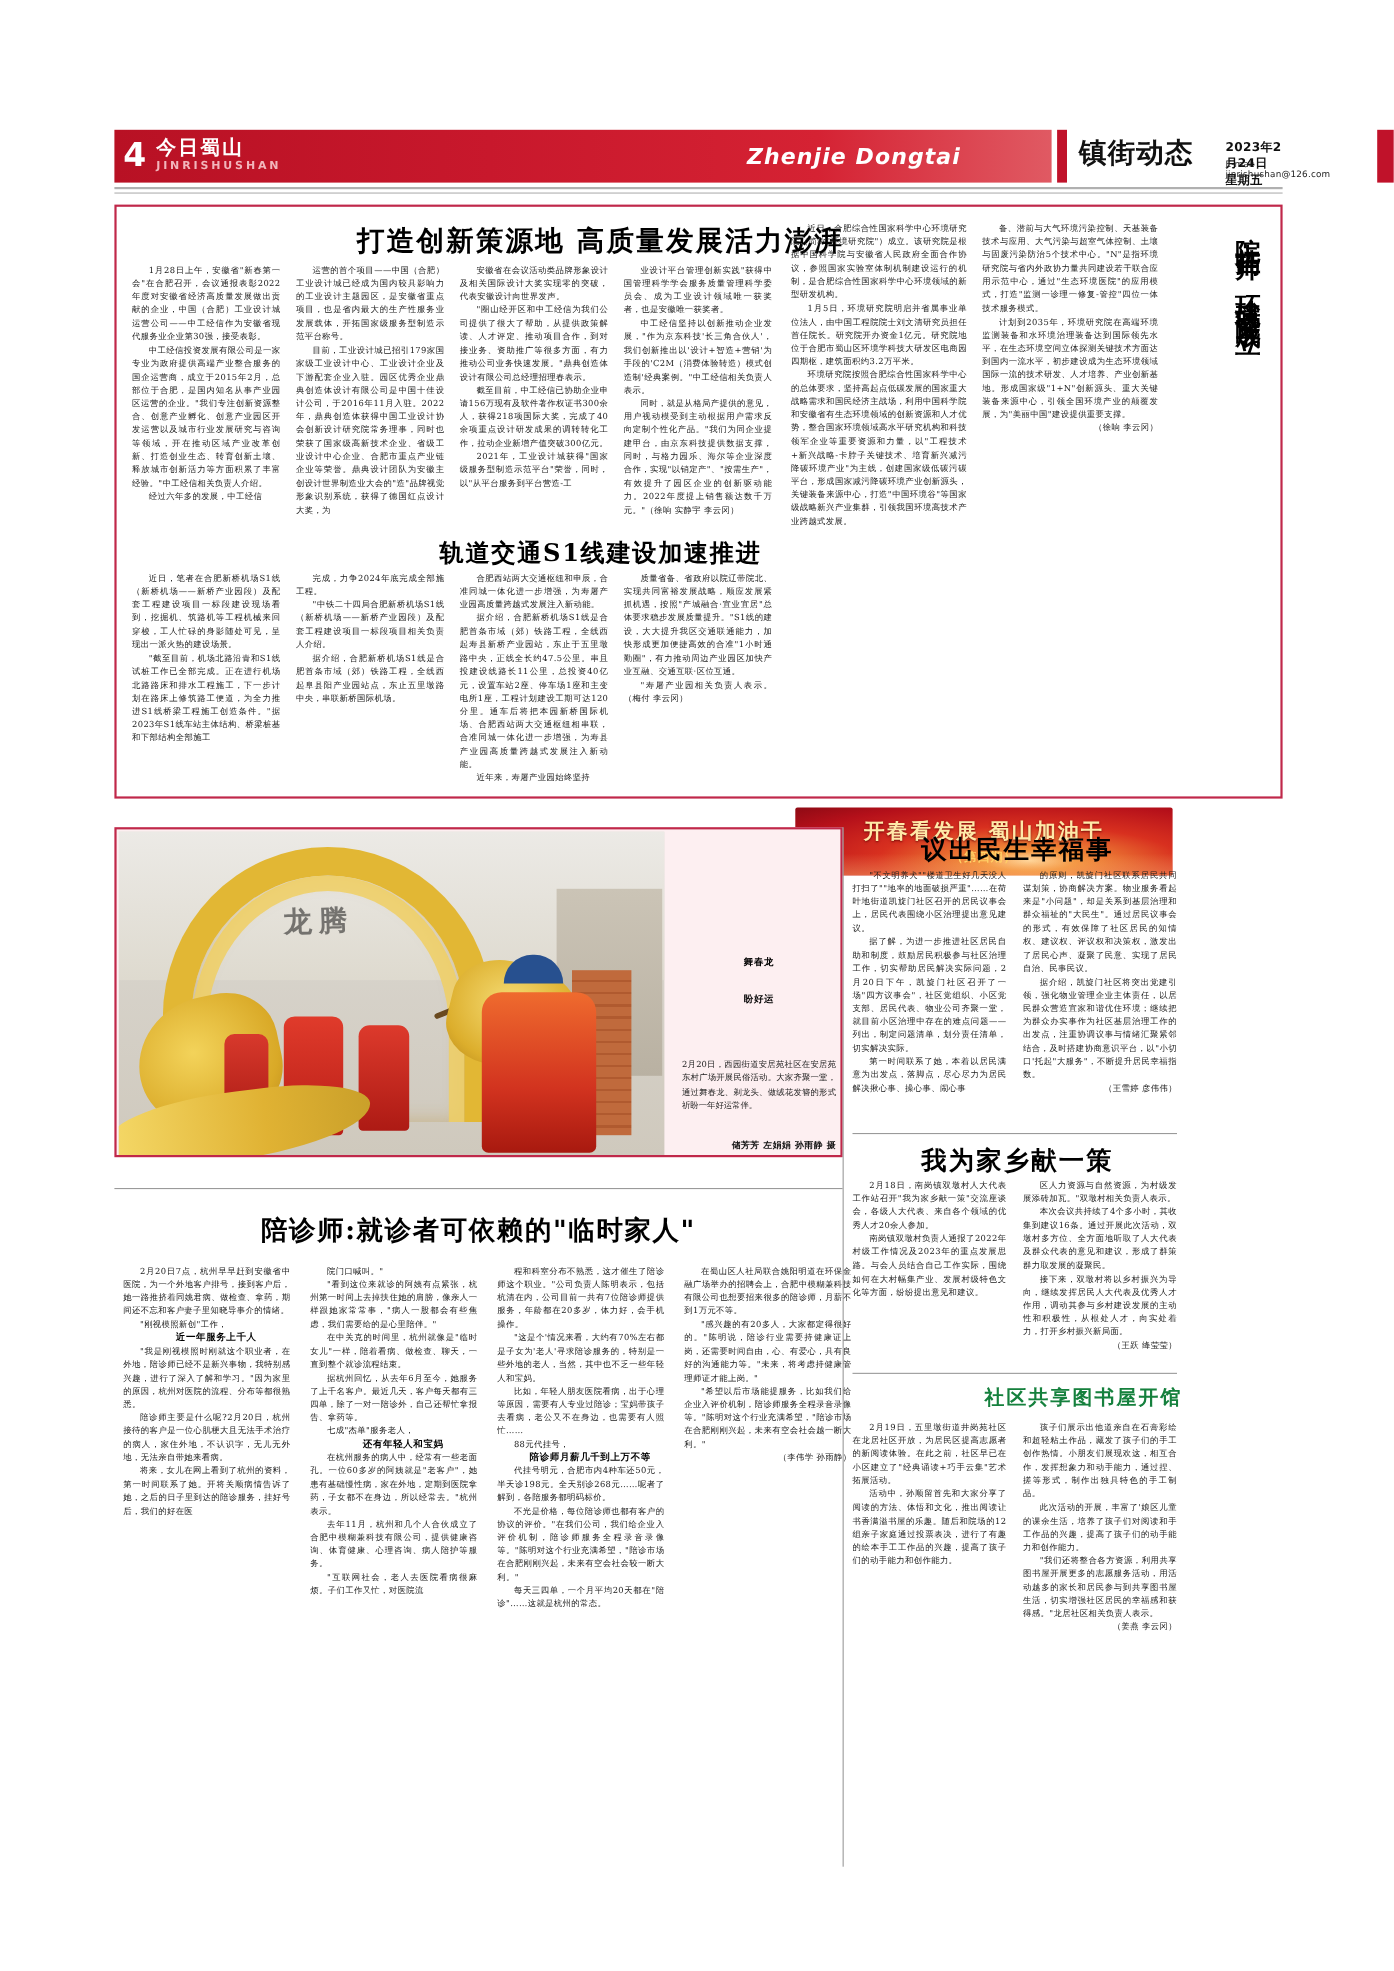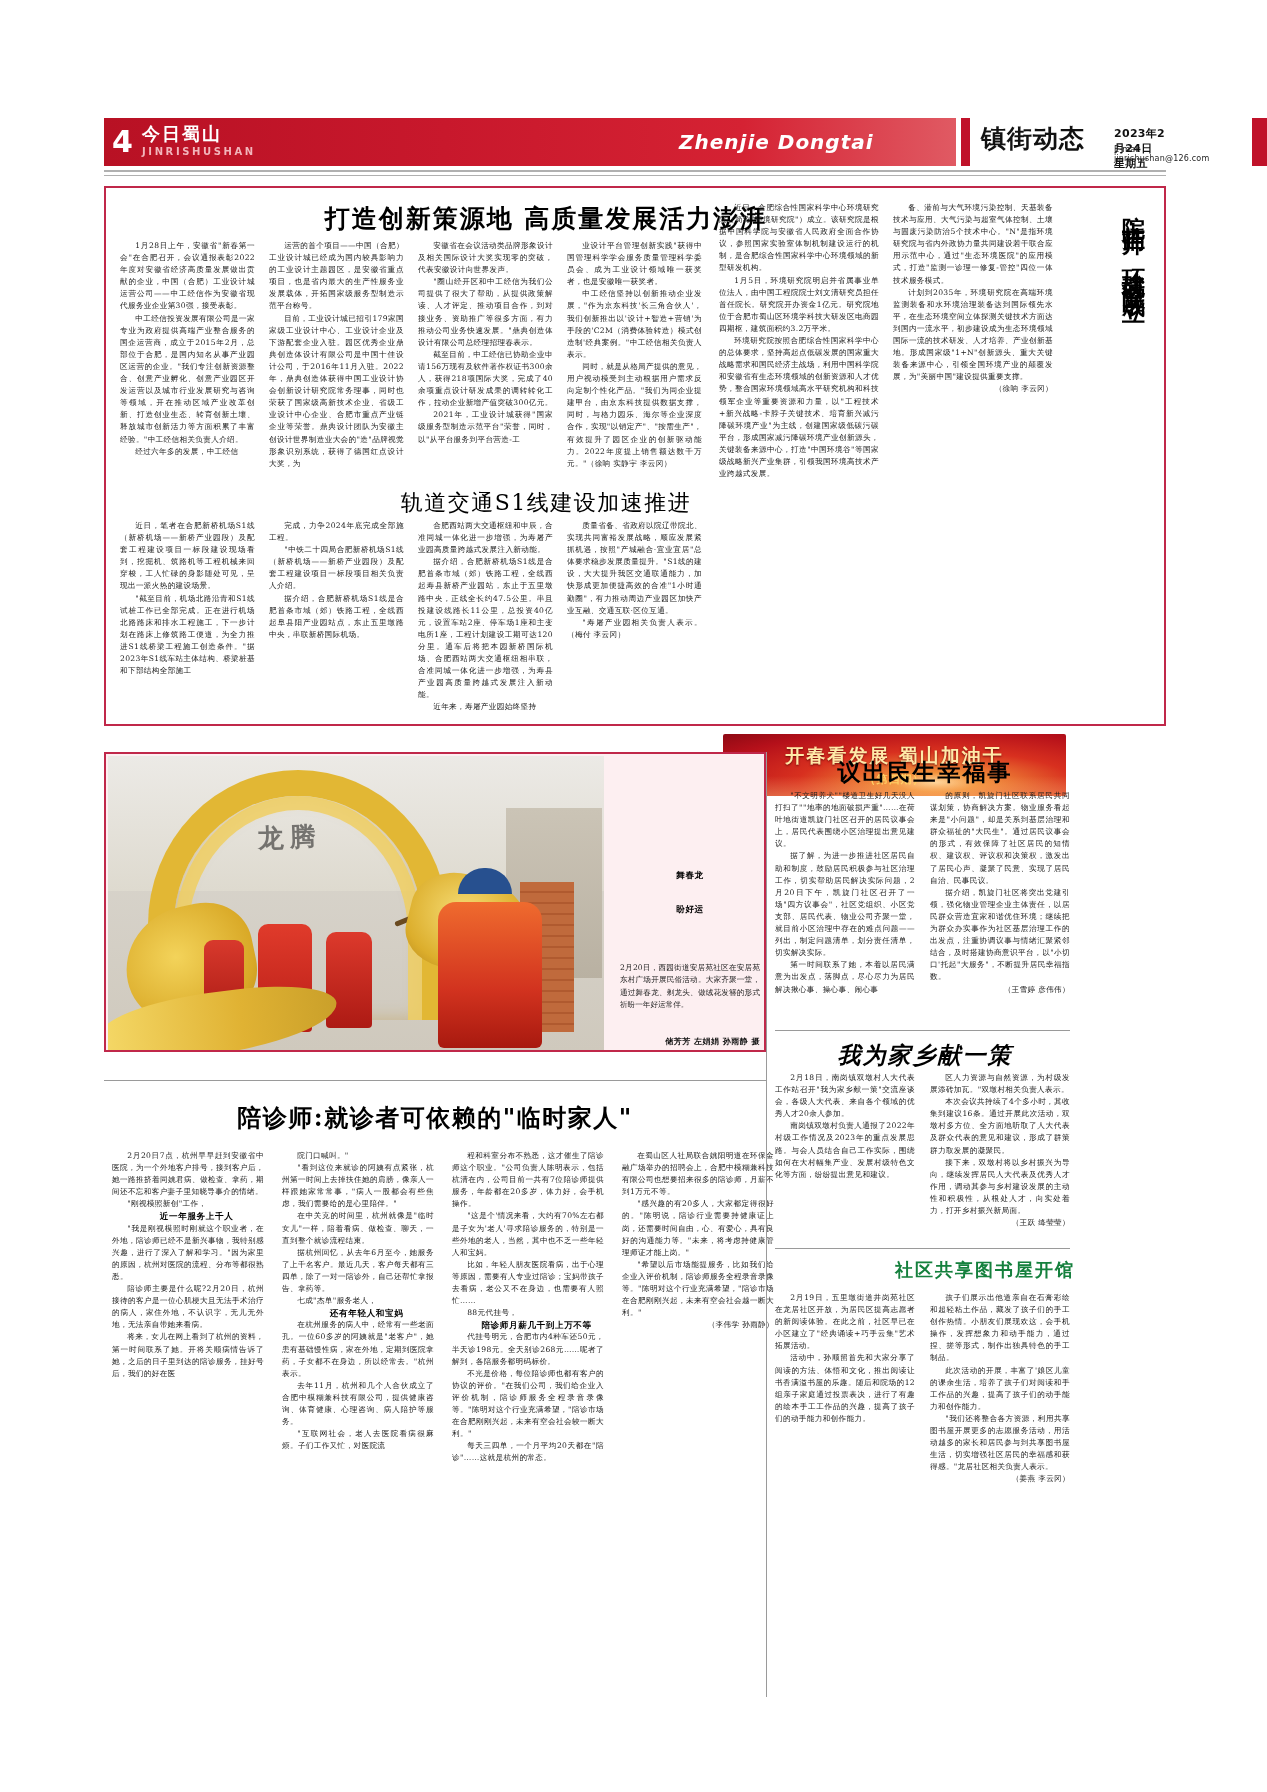--- a/index.html
+++ b/index.html
@@ -34,21 +34,21 @@
   .rule-b{position:absolute;left:104px;top:175px;width:1062px;height:1px;background:#b0b0b0;}
 
   
   .topbox{position:absolute;left:104px;top:186px;width:1062px;height:540px;
     border:2px solid #c0284a;box-sizing:border-box;}
 
   .hl1{position:absolute;left:40px;top:14px;width:800px;text-align:center;
     font-size:25px;font-weight:bold;color:#000;letter-spacing:2px;
     font-family:"DejaVu Serif","Liberation Serif",serif;}
   .hl2{position:absolute;left:60px;top:300px;width:760px;text-align:center;
-    font-size:22px;font-weight:normal;color:#000;letter-spacing:1.5px;
+    font-size:22px;font-weight:bold;color:#000;letter-spacing:1.5px;
     font-family:"DejaVu Serif","Liberation Serif",serif;}
 
   
   .vtitle{position:absolute;right:8px;top:10px;width:86px;height:330px;
     writing-mode:vertical-rl;text-orientation:upright;
     font-size:23px;font-weight:bold;letter-spacing:5px;color:#000;
     font-family:"DejaVu Serif","Liberation Serif",serif;line-height:44px;}
 
   
   .col{position:absolute;font-size:7.6px;line-height:12.1px;color:#1a1a1a;
@@ -121,21 +121,21 @@
   .cap-credit{position:absolute;left:514px;top:282px;width:140px;
     font-size:8px;font-weight:bold;color:#111;text-align:right;letter-spacing:.5px;
     font-family:"DejaVu Serif","Liberation Serif",serif;}
 
   
   .hl3{position:absolute;left:775px;top:757px;width:300px;text-align:center;
     font-size:23px;font-weight:bold;color:#000;letter-spacing:2px;
     font-family:"DejaVu Serif","Liberation Serif",serif;}
   .hl4{position:absolute;left:775px;top:1040px;width:300px;text-align:center;
     font-size:23px;font-weight:bold;color:#000;letter-spacing:2px;
-    font-family:"DejaVu Serif","Liberation Serif",serif;font-style:italic;}
+    font-family:"DejaVu Serif","Liberation Serif",serif;}
   .hl5{position:absolute;left:775px;top:1258px;width:300px;text-align:right;
     font-size:18px;font-weight:bold;color:#15803d;letter-spacing:2px;
     font-family:"DejaVu Serif","Liberation Serif",serif;}
 
   
   .hl6{position:absolute;left:110px;top:1102px;width:650px;text-align:center;
     font-size:24px;font-weight:bold;color:#000;letter-spacing:1.5px;
     font-family:"DejaVu Serif","Liberation Serif",serif;}
 
   .subhead{font-size:8.6px;font-weight:bold;color:#000;text-align:center;
@@ -283,21 +283,21 @@
       <p>接下来，双墩村将以乡村振兴为导向，继续发挥居民人大代表及优秀人才作用，调动其参与乡村建设发展的主动性和积极性，从根处人才，向实处着力，打开乡村振兴新局面。</p>
       <p class="byline">（王跃 绛莹莹）</p>
     </div>
 
   <div class="hl5">社区共享图书屋开馆</div>
   <div class="col" style="left:775px;top:1292px;width:140px;height:400px;">
       <p>2月19日，五里墩街道井岗苑社区在龙居社区开放，为居民区提高志愿者的新阅读体验。在此之前，社区早已在小区建立了"经典诵读+巧手云集"艺术拓展活动。</p>
       <p>活动中，孙顺留首先和大家分享了阅读的方法、体悟和文化，推出阅读让书香满溢书屋的乐趣。随后和院场的12组亲子家庭通过投票表决，进行了有趣的绘本手工工作品的兴趣，提高了孩子们的动手能力和创作能力。</p>
     </div>
   <div class="col" style="left:930px;top:1292px;width:140px;height:400px;">
-      <p>孩子们展示出他道亲自在石膏彩绘和超轻粘土作品，藏发了孩子们的手工创作热情。小朋友们展现欢这，会手机操作，发挥想象力和动手能力，通过捏、搓等形式，制作出独具特色的手工制品。</p>
+      <p>孩子们展示出他道亲自在石膏彩绘和超轻粘土作品，藏发了孩子们的手工创作热情。小朋友们展现欢这，相互合作，发挥想象力和动手能力，通过捏、搓等形式，制作出独具特色的手工制品。</p>
       <p>此次活动的开展，丰富了'娘区儿童的课余生活，培养了孩子们对阅读和手工作品的兴趣，提高了孩子们的动手能力和创作能力。</p>
       <p>"我们还将整合各方资源，利用共享图书屋开展更多的志愿服务活动，用活动越多的家长和居民参与到共享图书屋生活，切实增强社区居民的幸福感和获得感。"龙居社区相关负责人表示。</p>
       <p class="byline">（姜燕 李云冈）</p>
     </div>
 
   <div class="hl6">陪诊师:就诊者可依赖的"临时家人"</div>
   <div class="col" style="left:112px;top:1150px;width:152px;height:545px;">
       <p>2月20日7点，杭州早早赶到安徽省中医院，为一个外地客户排号，接到客户后，她一路推挤着同姚君病、做检查、拿药，期间还不忘和客户妻子里知晓导事介的情绪。</p>
       <p>"刚视模照新创"工作，</p>
       <p class="subhead">近一年服务上千人</p>

